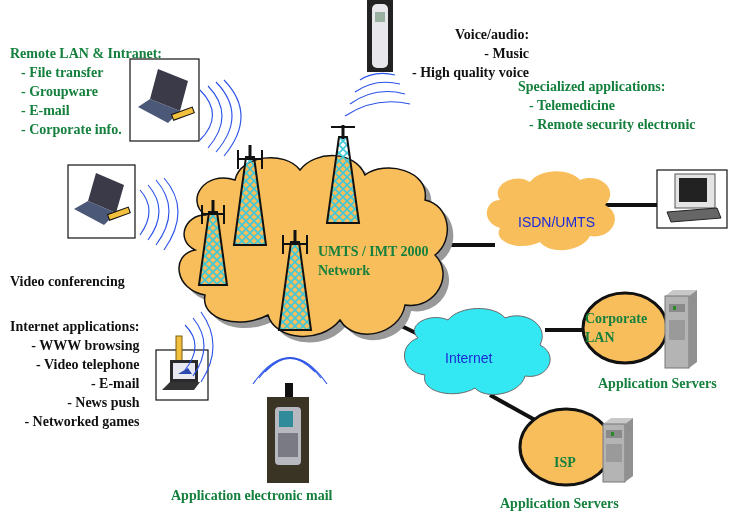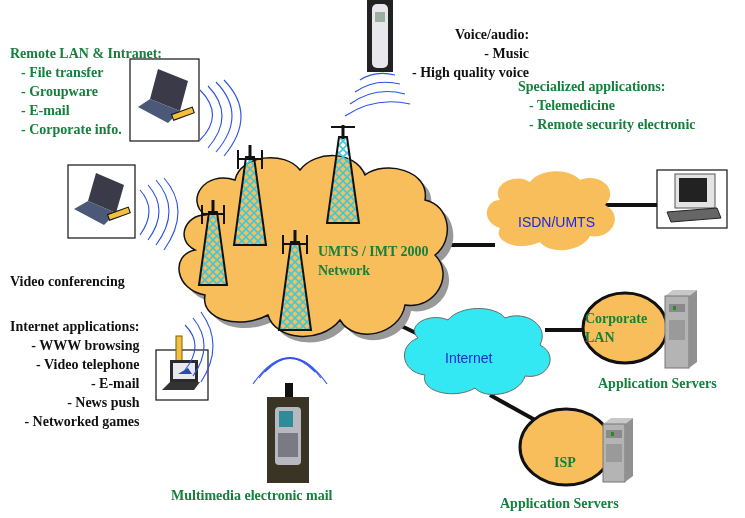--- a/index.html
+++ b/index.html
@@ -202,13 +202,13 @@
 <div class="txt red center" style="left:585px;top:309px;width:80px;">
   <div>Corporate</div>
   <div>LAN</div>
 </div>
 
 <div class="txt red" style="left:554px;top:441px;margin-top:12px;">ISP</div>
 
 <div class="txt red" style="left:598px;top:374px;">Application Servers</div>
 <div class="txt red" style="left:500px;top:494px;">Application Servers</div>
 
-<div class="txt red" style="left:171px;top:486px;">Multimedia electronic mail</div>
+<div class="txt red" style="left:171px;top:486px;">Application electronic mail</div>
 
 </body></html>

